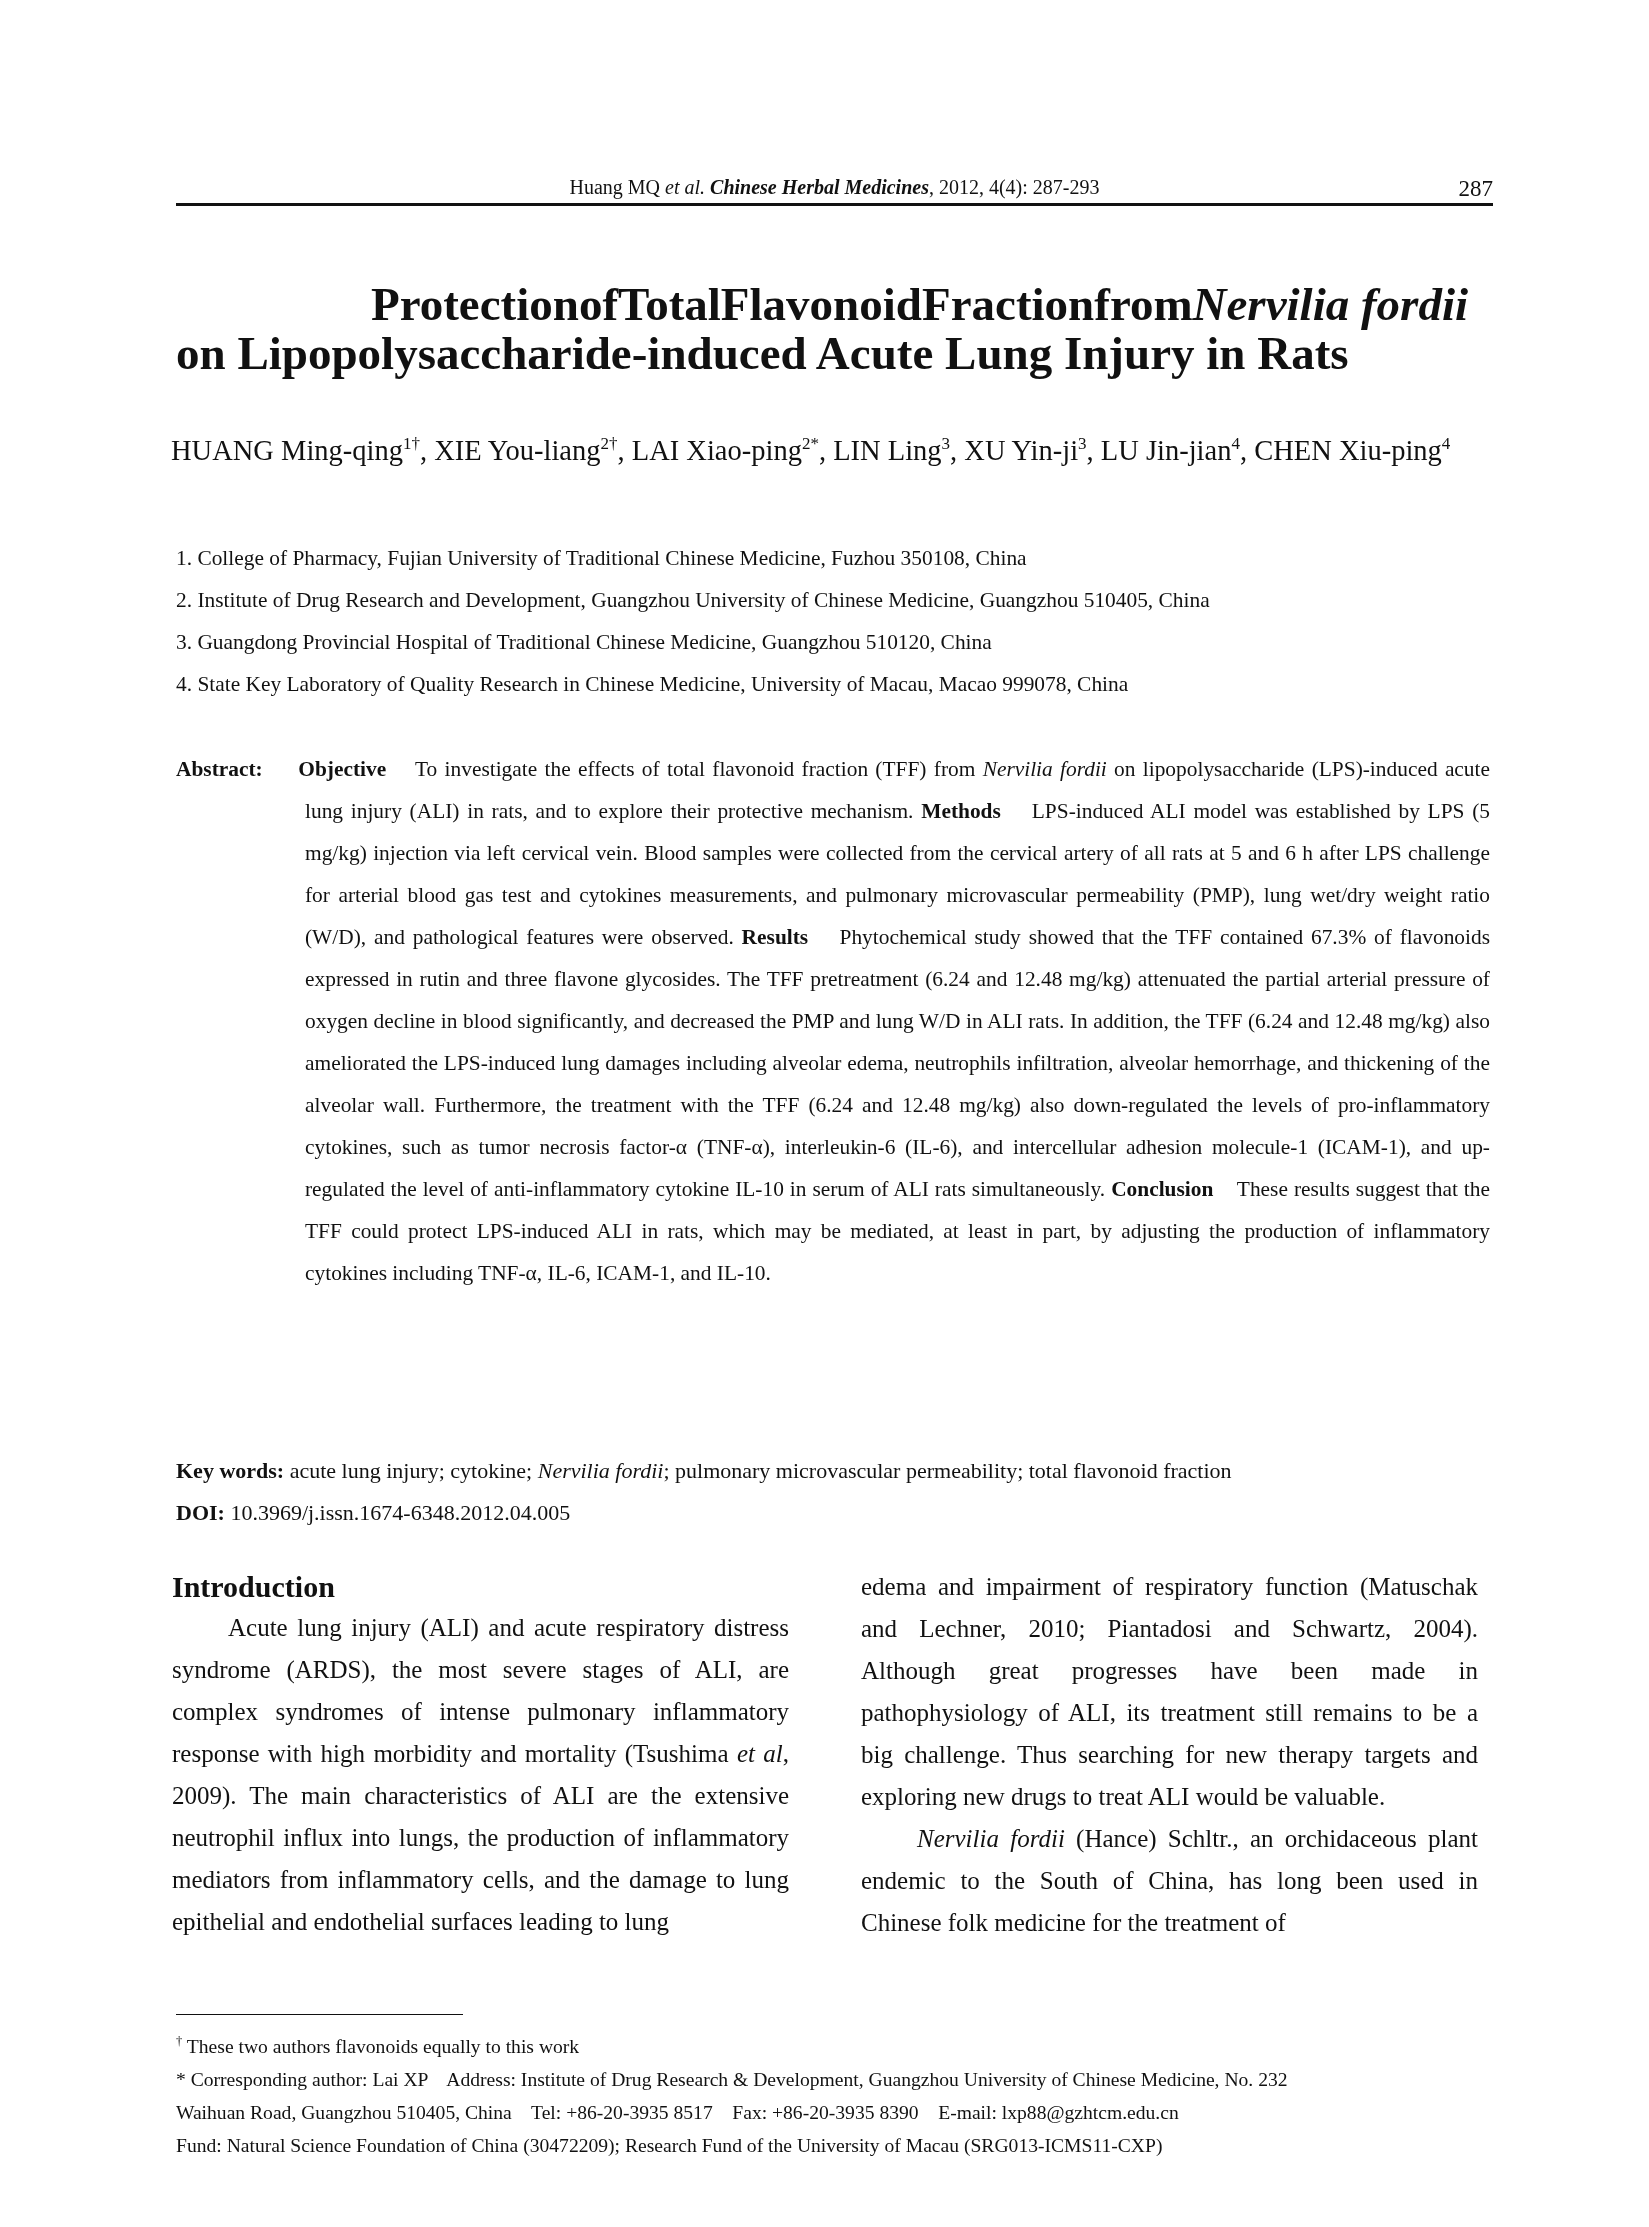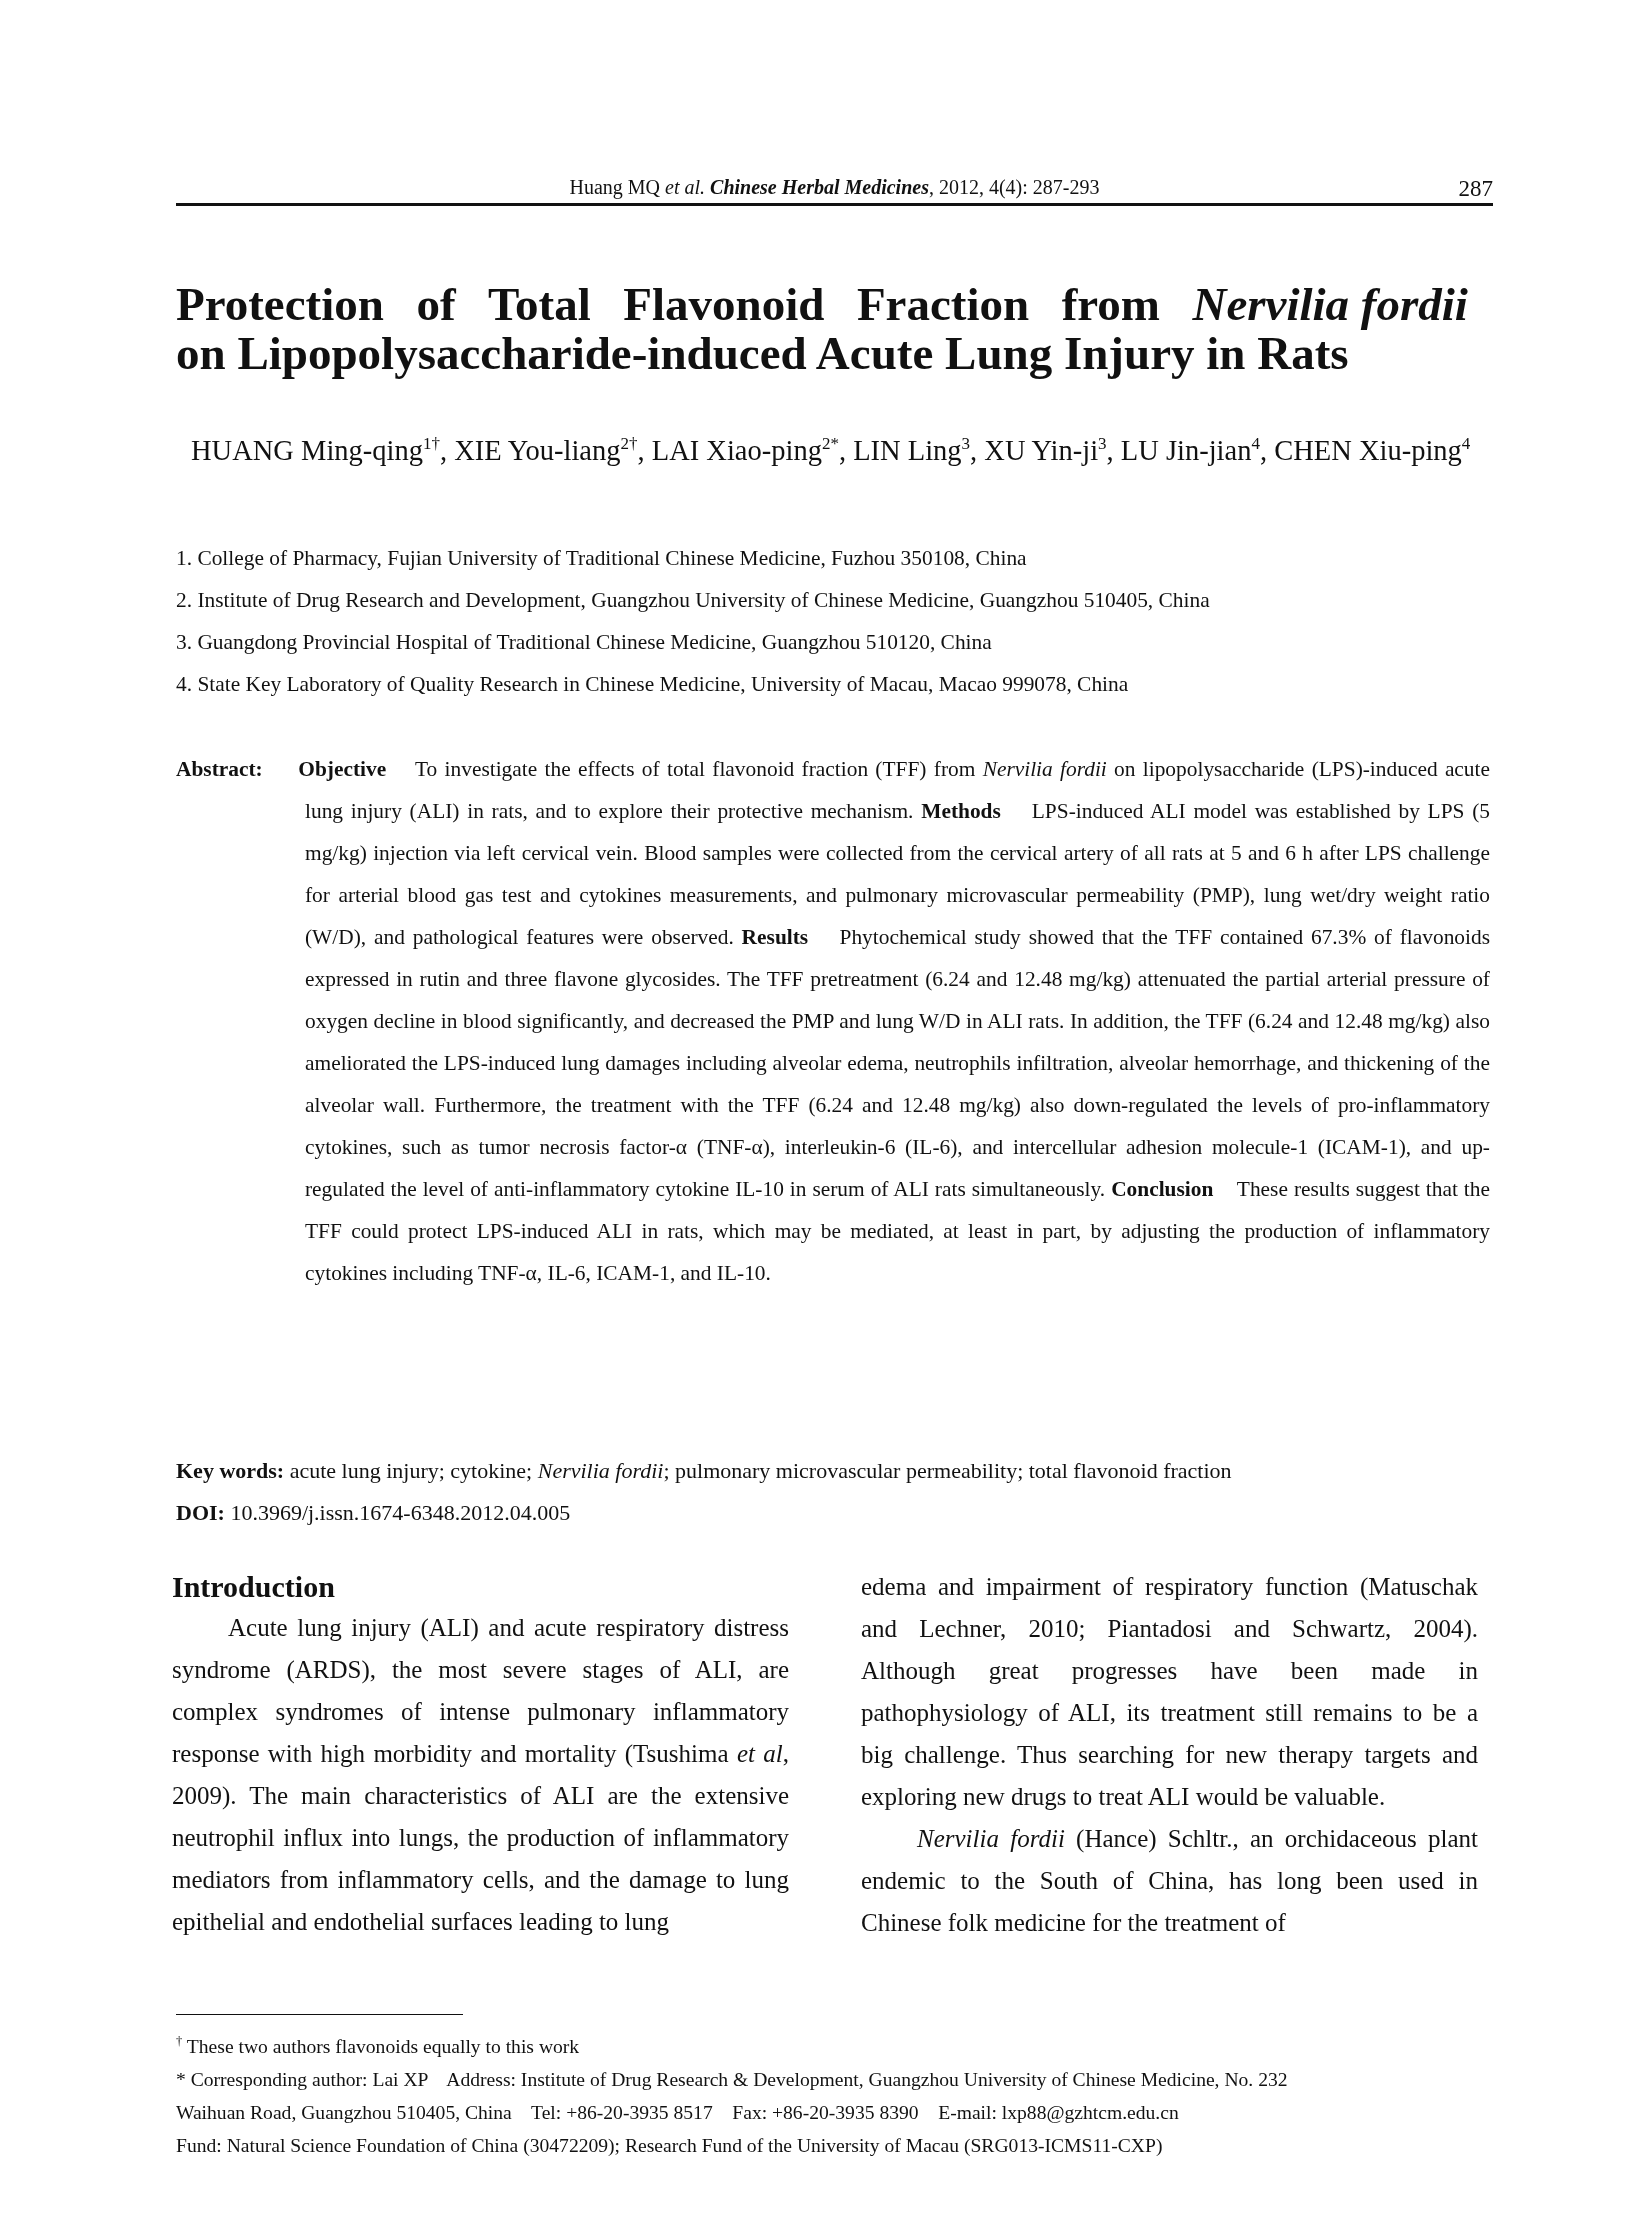--- a/index.html
+++ b/index.html
@@ -3,22 +3,22 @@
 <meta charset="utf-8">
 <style>
   html, body { margin:0; padding:0; background:#ffffff; }
   body { width:1650px; height:2334px; position:relative; overflow:hidden;
          font-family:"Liberation Serif","DejaVu Serif",serif; color:#111; }
   .abs { position:absolute; }
   .header { left:176px; top:172px; width:1317px; height:31px; border-bottom:3.1px solid #111; }
   .header .center { position:absolute; left:0; right:0; top:3.6px; text-align:center; font-size:20px; }
   .header .pageno { position:absolute; right:0; top:3.6px; font-size:23px; }
   .title { left:176px; top:280px; width:1292px; font-size:47px; font-weight:bold; line-height:49px; }
-  .title .line1 { display:flex; justify-content:space-between; width:1292px; }
-  .authors { left:191px; top:423px; width:1292px; font-size:28.5px; line-height:42px; }
+  .title .line1 { display:flex; justify-content:flex-end; width:1292px; }
+  .authors { left:171px; top:423px; width:1292px; font-size:28.5px; line-height:42px; }
   .authors sup { font-size:17px; }
   .affil { left:176px; top:537px; width:1314px; font-size:21.4px; line-height:42px; }
   .abstract { left:176px; top:748px; width:1292px; font-size:21.4px; line-height:42px; }
   .abstract .label { position:absolute; left:0; top:0; font-weight:bold; }
   .abstract .body { position:absolute; left:129px; top:0; width:1185px; text-align:justify; text-indent:-6.7px; }
   .abstract .body b { font-weight:bold; }
   .kw { left:176px; top:1450px; width:1314px; font-size:22px; line-height:42px; }
   .col { font-size:25px; line-height:42px; text-align:justify; width:617px; }
   .col p { margin:0; }
   .col .ind { text-indent:56px; }

